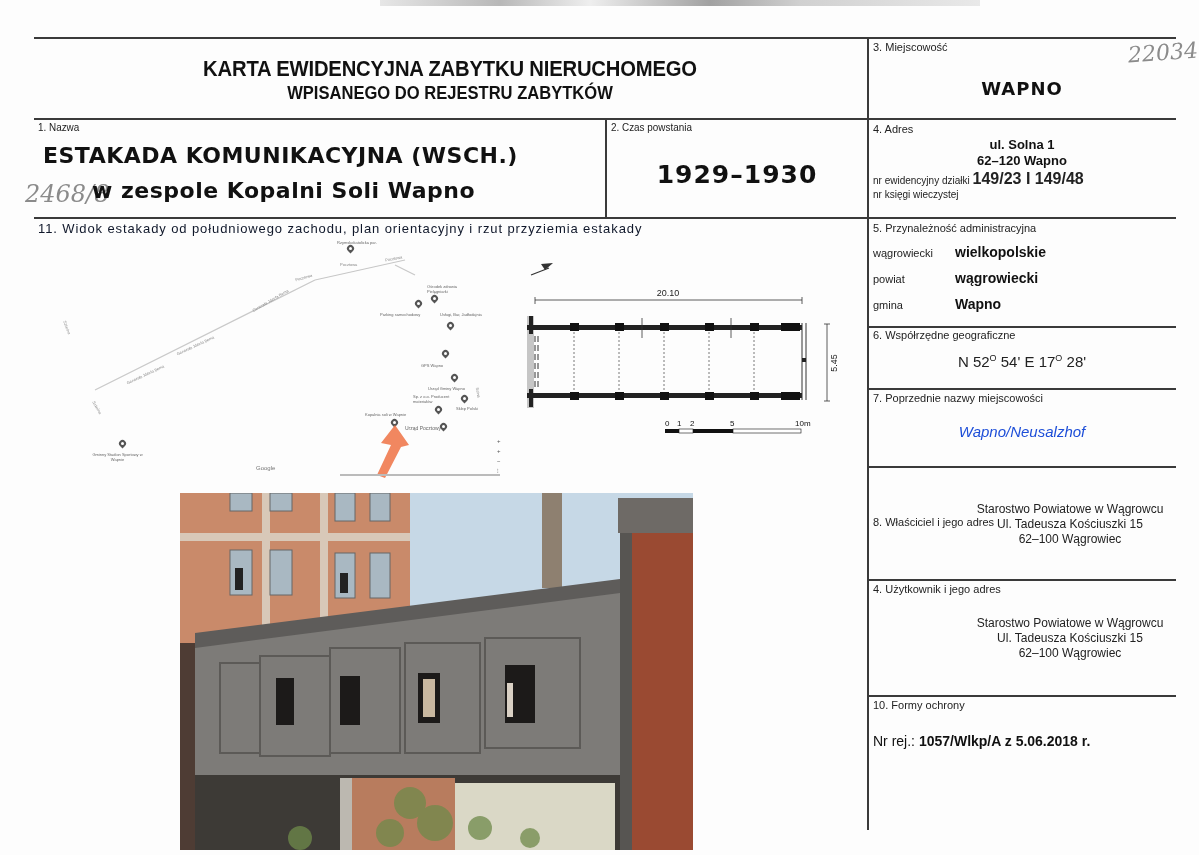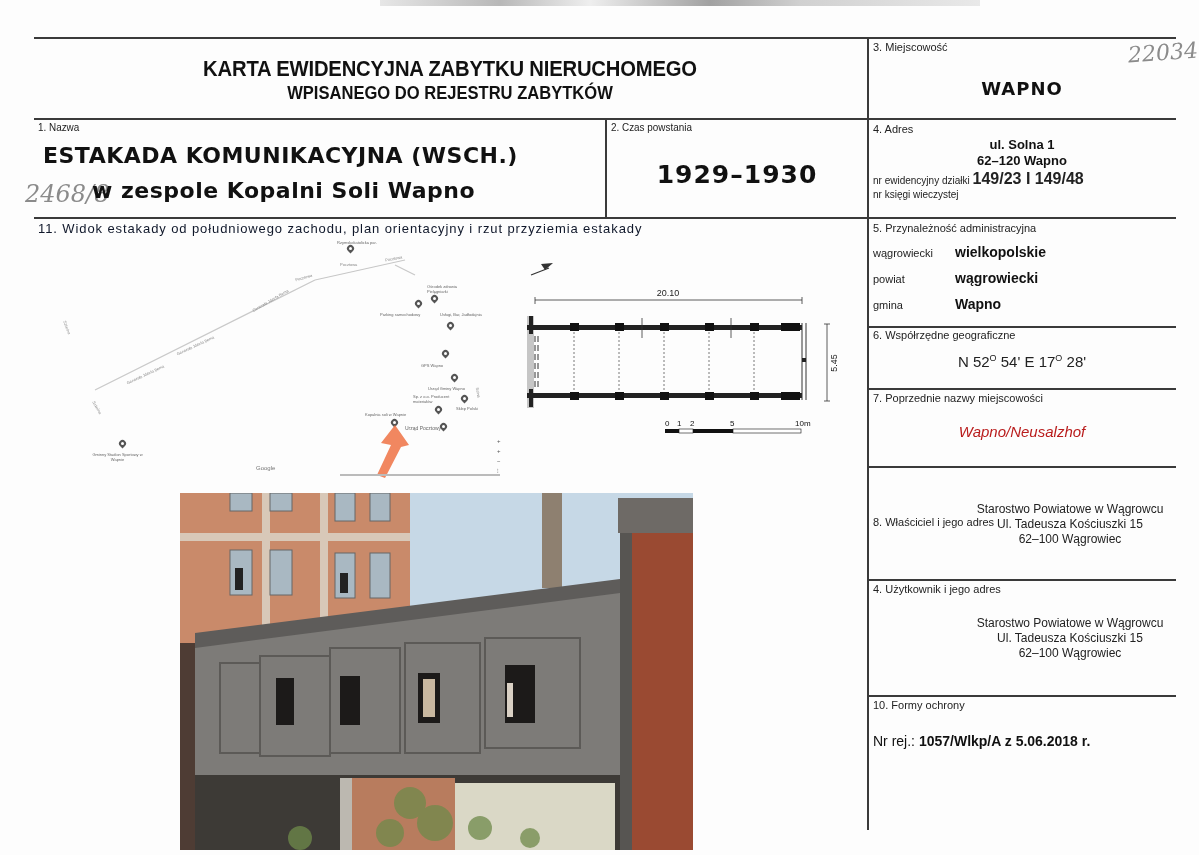--- a/index.html
+++ b/index.html
@@ -86,21 +86,21 @@
 <div class="abs val-bold" style="left:955px; top:270px;">wągrowiecki</div>
 <div class="abs label" style="left:873px; top:299px;">gmina</div>
 <div class="abs val-bold" style="left:955px; top:296px;">Wapno</div>
 
 <div class="abs label" style="left:873px; top:329px;text-align:center;">6. Współrzędne geograficzne</div>
 <div class="abs" style="left:868px; top:353px; width:308px; text-align:center; font-size:15px; color:#222;">
   <span>N 52</span><sup style="font-size:9px;">O</sup><span> 54' E 17</span><sup style="font-size:9px;">O</sup><span> 28'</span>
 </div>
 
 <div class="abs label" style="left:873px; top:392px;">7. Poprzednie nazwy miejscowości</div>
-<div class="abs" style="left:868px; top:423px; width:308px; text-align:center; font-size:15px; font-style:italic; color:#b91c1c;">Wapno/Neusalzhof</div>
+<div class="abs" style="left:868px; top:423px; width:308px; text-align:center; font-size:15px; font-style:italic; color:#1d4ed8;">Wapno/Neusalzhof</div>
 
 <div class="abs label" style="left:873px; top:469px;margin-top:47px;">8. Właściciel i jego adres</div>
 <div class="abs addr-c" style="left:868px; top:502px; width:308px;">
   <div>Starostwo Powiatowe w Wągrowcu</div>
   <div>Ul. Tadeusza Kościuszki 15</div>
   <div>62–100 Wągrowiec</div>
 </div>
 
 <div class="abs label" style="left:873px; top:583px;">4. Użytkownik i jego adres</div>
 <div class="abs addr-c" style="left:868px; top:616px; width:308px;">

